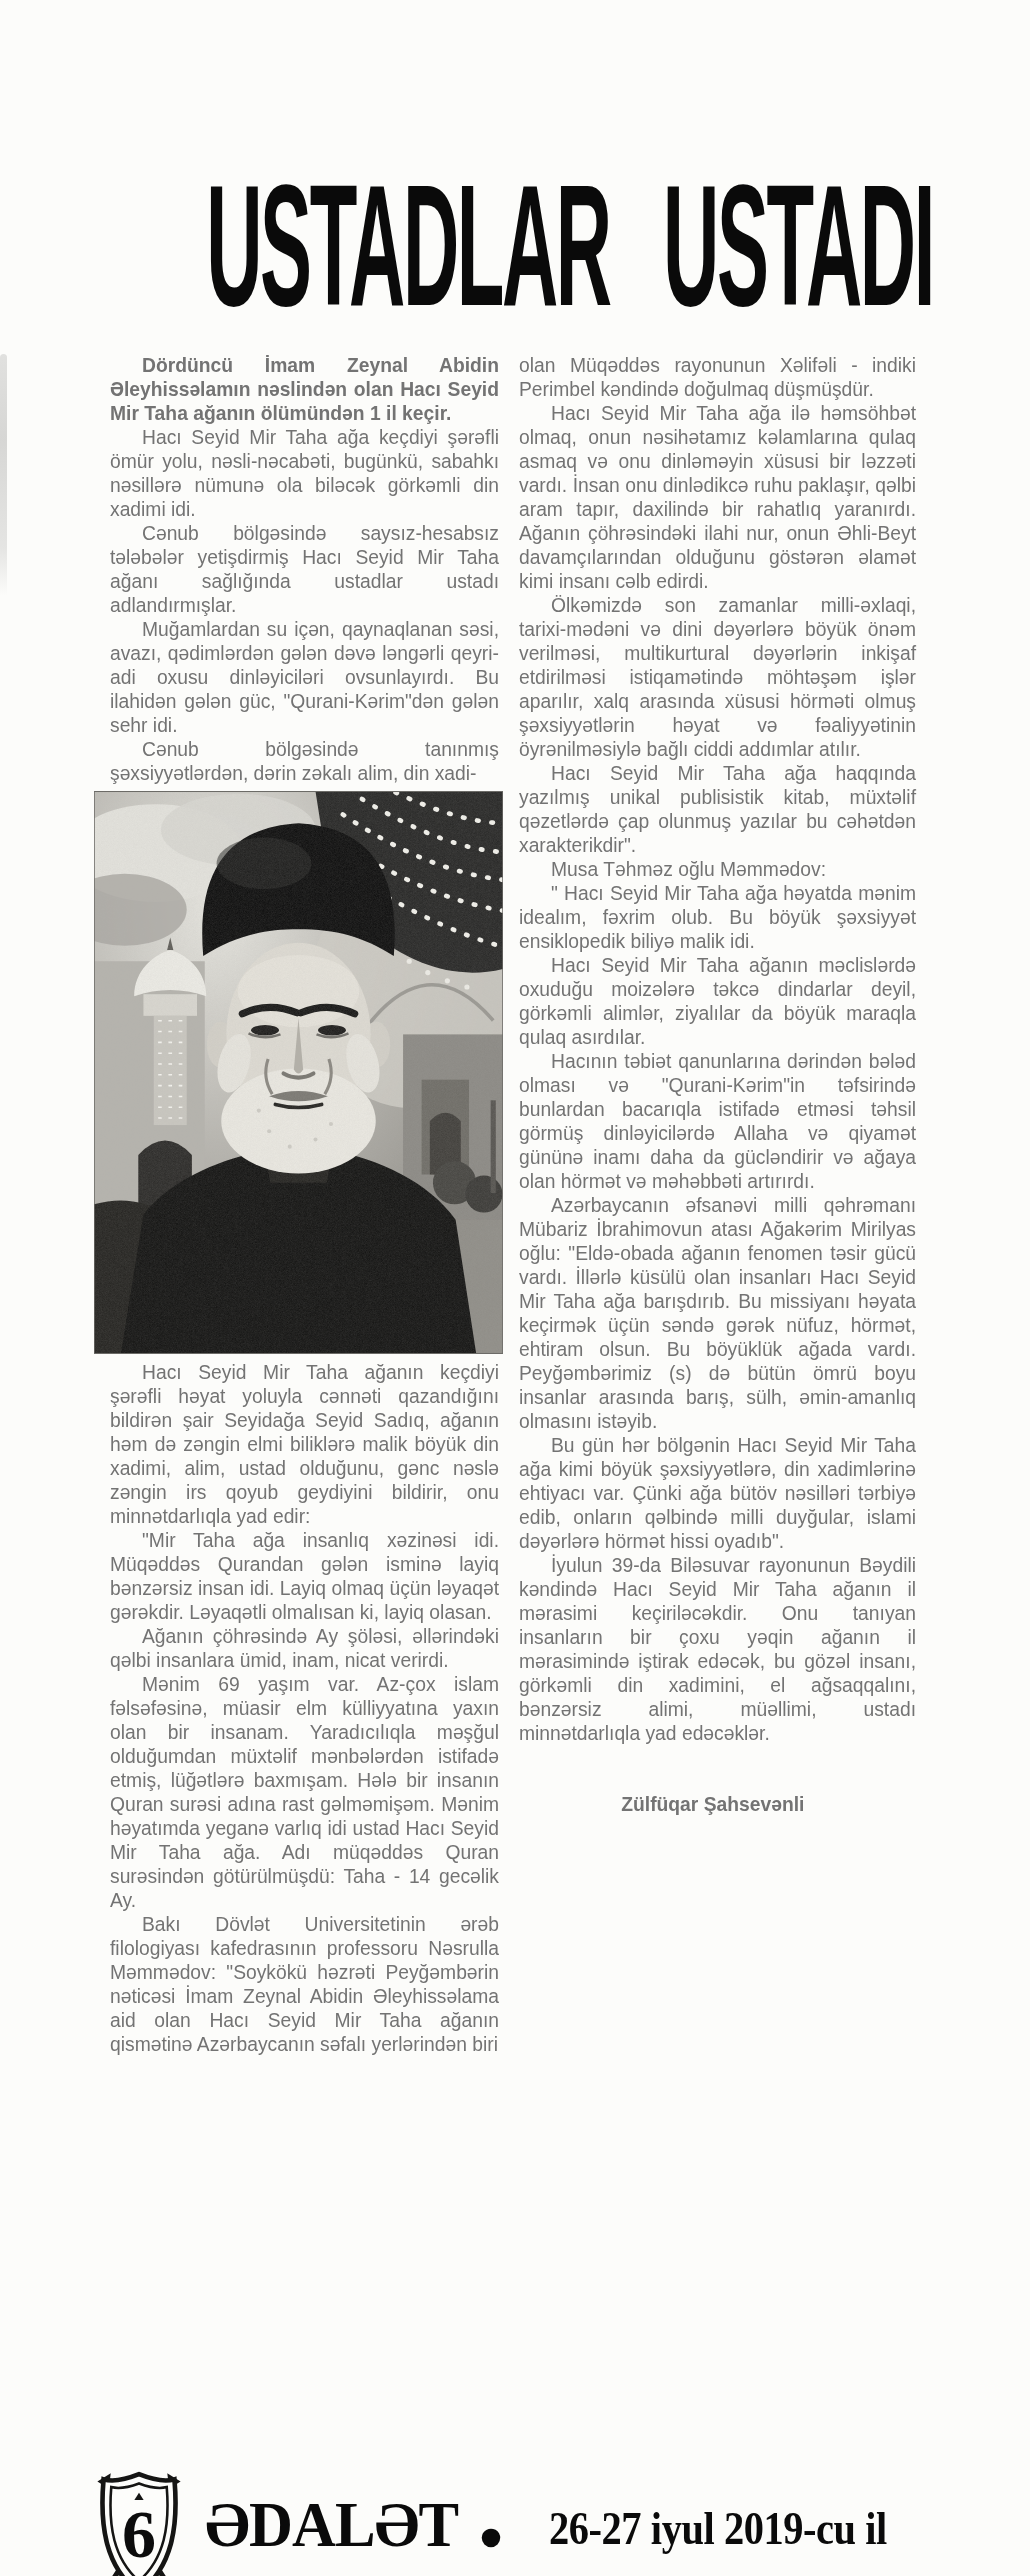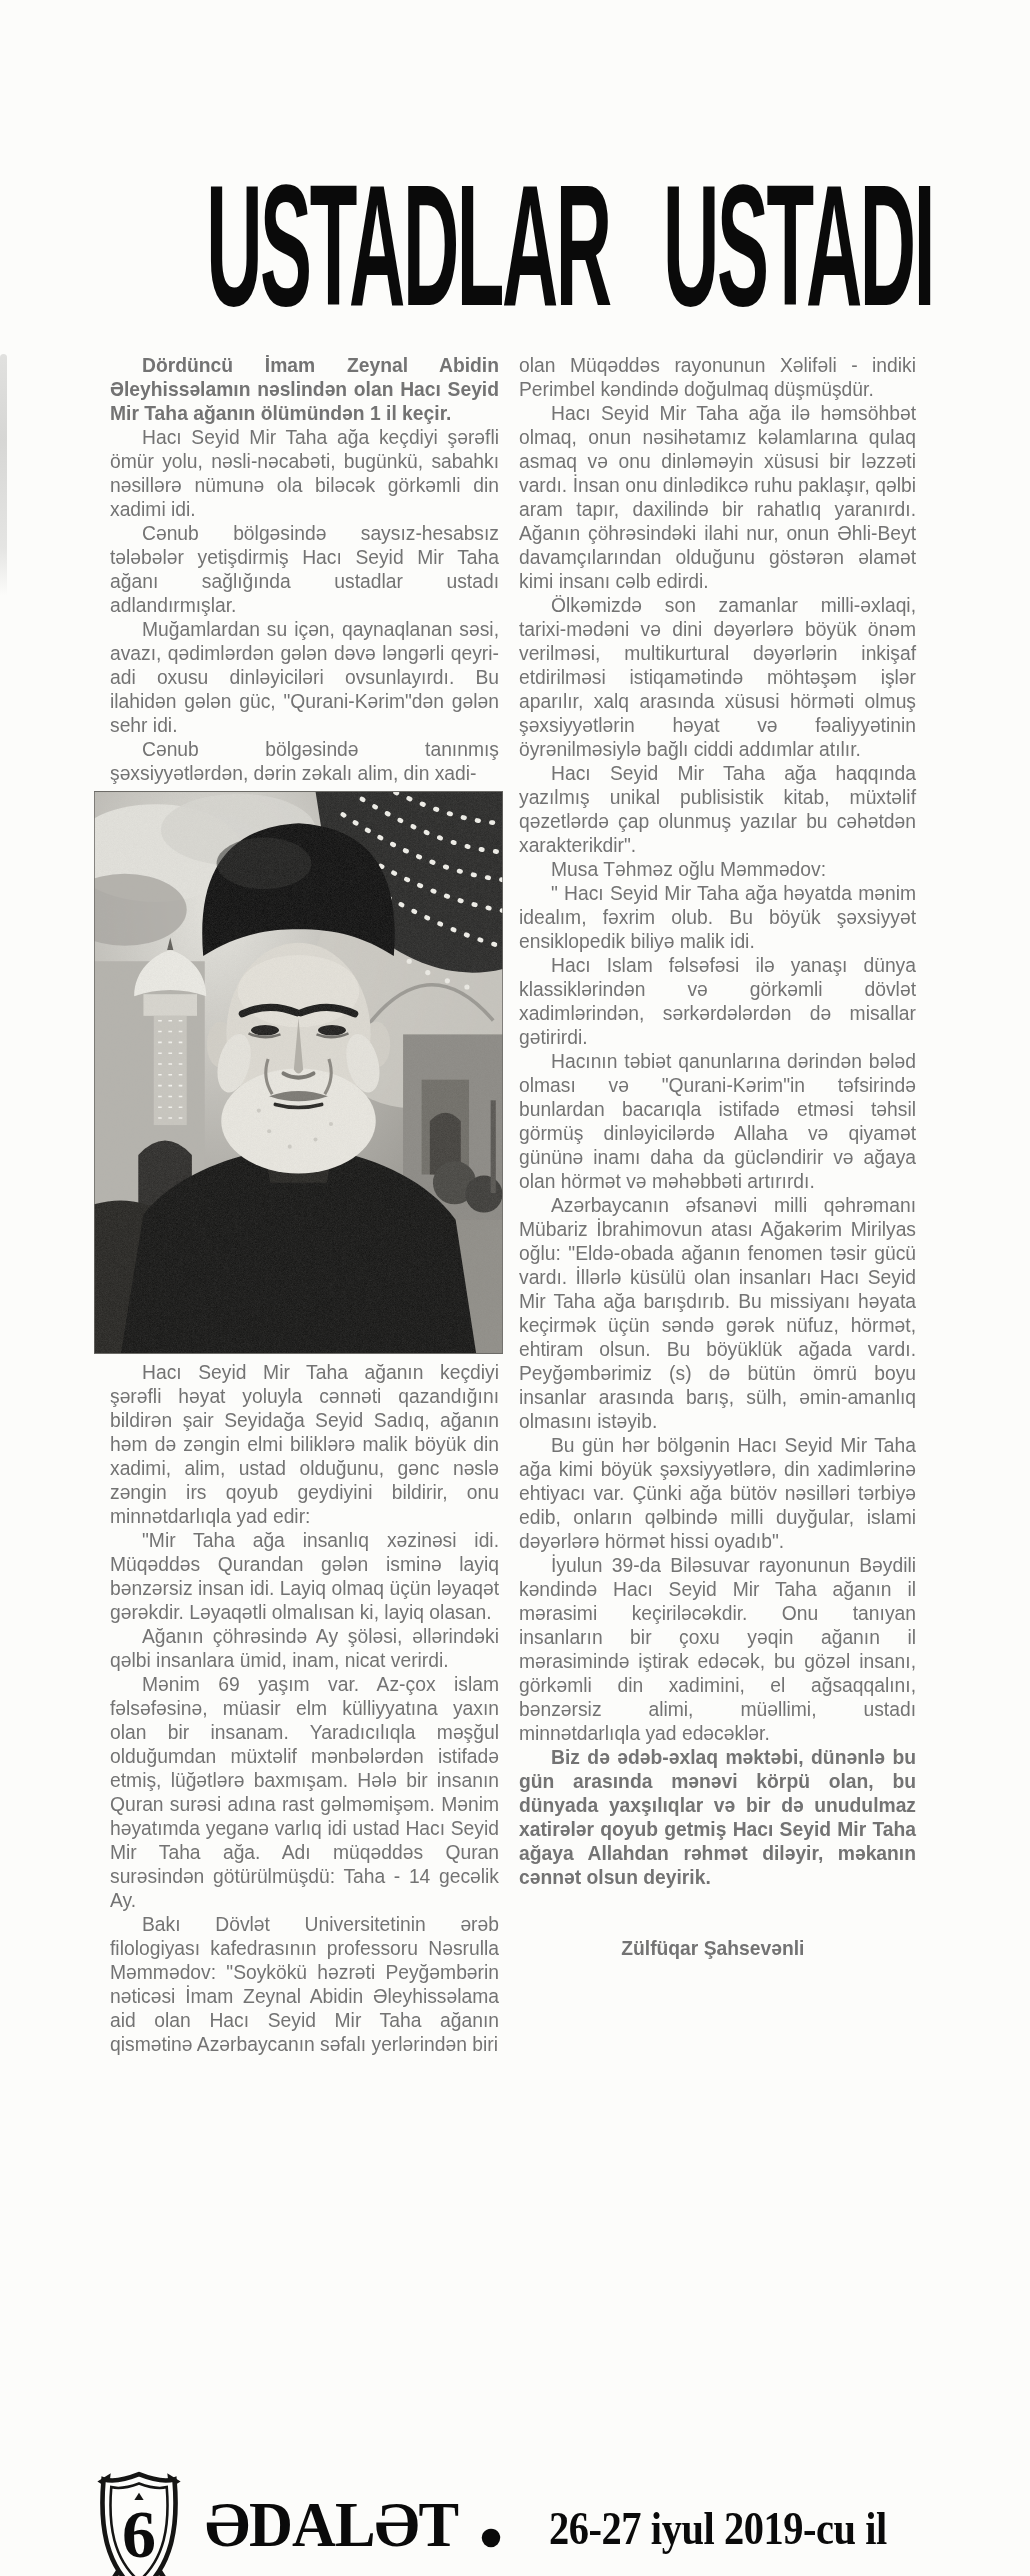--- a/index.html
+++ b/index.html
@@ -192,26 +192,25 @@
     <p>Bakı Dövlət Universitetinin ərəb filologiyası kafedrasının professoru Nəsrulla Məmmədov: "Soykökü həzrəti Peyğəmbərin nəticəsi İmam Zeynal Abidin Əleyhissəlama aid olan Hacı Seyid Mir Taha ağanın qismətinə Azərbaycanın səfalı yerlərindən biri</p>
   </div>
 
   <div class="col col-right">
     <p class="no-indent">olan Müqəddəs rayonunun Xəlifəli - indiki Perimbel kəndində doğulmaq düşmüşdür.</p>
     <p>Hacı Seyid Mir Taha ağa ilə həmsöhbət olmaq, onun nəsihətamız kəlamlarına qulaq asmaq və onu dinləməyin xüsusi bir ləzzəti vardı. İnsan onu dinlədikcə ruhu paklaşır, qəlbi aram tapır, daxilində bir rahatlıq yaranırdı. Ağanın çöhrəsindəki ilahi nur, onun Əhli-Beyt davamçılarından olduğunu göstərən əlamət kimi insanı cəlb edirdi.</p>
     <p>Ölkəmizdə son zamanlar milli-əxlaqi, tarixi-mədəni və dini dəyərlərə böyük önəm verilməsi, multikurtural dəyərlərin inkişaf etdirilməsi istiqamətində möhtəşəm işlər aparılır, xalq arasında xüsusi hörməti olmuş şəxsiyyətlərin həyat və fəaliyyətinin öyrənilməsiylə bağlı ciddi addımlar atılır.</p>
     <p>Hacı Seyid Mir Taha ağa haqqında yazılmış unikal publisistik kitab, müxtəlif qəzetlərdə çap olunmuş yazılar bu cəhətdən xarakterikdir".</p>
     <p>Musa Təhməz oğlu Məmmədov:</p>
     <p>" Hacı Seyid Mir Taha ağa həyatda mənim idealım, fəxrim olub. Bu böyük şəxsiyyət ensiklopedik biliyə malik idi.</p>
-    <p>Hacı Islam fəlsəfəsi ilə yanaşı dünya klassiklərindən və görkəmli dövlət xadimlərindən, sərkərdələrdən də misallar gətirirdi.</p>
+    <p>Hacı Seyid Mir Taha ağanın məclislərdə oxuduğu moizələrə təkcə dindarlar deyil, görkəmli alimlər, ziyalılar da böyük maraqla qulaq asırdılar.</p>
     <p>Hacının təbiət qanunlarına dərindən bələd olması və "Qurani-Kərim"in təfsirində bunlardan bacarıqla istifadə etməsi təhsil görmüş dinləyicilərdə Allaha və qiyamət gününə inamı daha da gücləndirir və ağaya olan hörmət və məhəbbəti artırırdı.</p>
     <p>Azərbaycanın əfsanəvi milli qəhrəmanı Mübariz İbrahimovun atası Ağakərim Mirilyas oğlu: "Eldə-obada ağanın fenomen təsir gücü vardı. İllərlə küsülü olan insanları Hacı Seyid Mir Taha ağa barışdırıb. Bu missiyanı həyata keçirmək üçün səndə gərək nüfuz, hörmət, ehtiram olsun. Bu böyüklük ağada vardı. Peyğəmbərimiz (s) də bütün ömrü boyu insanlar arasında barış, sülh, əmin-amanlıq olmasını istəyib.</p>
     <p>Bu gün hər bölgənin Hacı Seyid Mir Taha ağa kimi böyük şəxsiyyətlərə, din xadimlərinə ehtiyacı var. Çünki ağa bütöv nəsilləri tərbiyə edib, onların qəlbində milli duyğular, islami dəyərlərə hörmət hissi oyadıb".</p>
     <p>İyulun 39-da Biləsuvar rayonunun Bəydili kəndində Hacı Seyid Mir Taha ağanın il mərasimi keçiriləcəkdir. Onu tanıyan insanların bir çoxu yəqin ağanın il mərasimində iştirak edəcək, bu gözəl insanı, görkəmli din xadimini, el ağsaqqalını, bənzərsiz alimi, müəllimi, ustadı minnətdarlıqla yad edəcəklər.</p>
-    <p class="bold">Biz də ədəb-əxlaq məktəbi, dünənlə bu gün arasında mənəvi körpü olan, bu dünyada yaxşılıqlar və bir də unudulmaz xatirələr qoyub getmiş Hacı Seyid Mir Taha ağaya Allahdan rəhmət diləyir, məkanın cənnət olsun deyirik.</p>
     <div class="byline">Zülfüqar Şahsevənli</div>
   </div>
 
   <div class="emblem">
     <svg width="102" height="150" viewBox="0 0 198 292" xmlns="http://www.w3.org/2000/svg">
       <g stroke="#151514" stroke-width="10" stroke-linecap="round">
         <line x1="30" y1="34" x2="168" y2="250"></line>
         <line x1="168" y1="34" x2="30" y2="250"></line>
       </g>
       <g fill="#151514">

